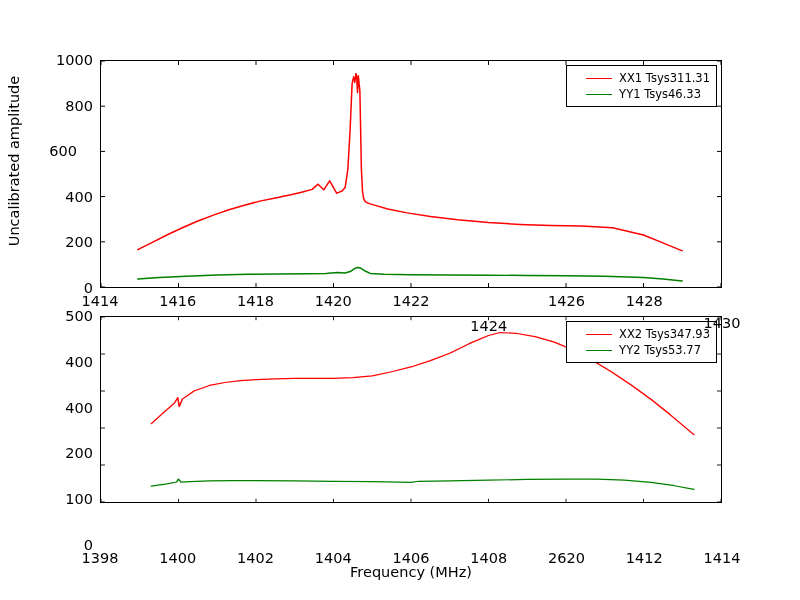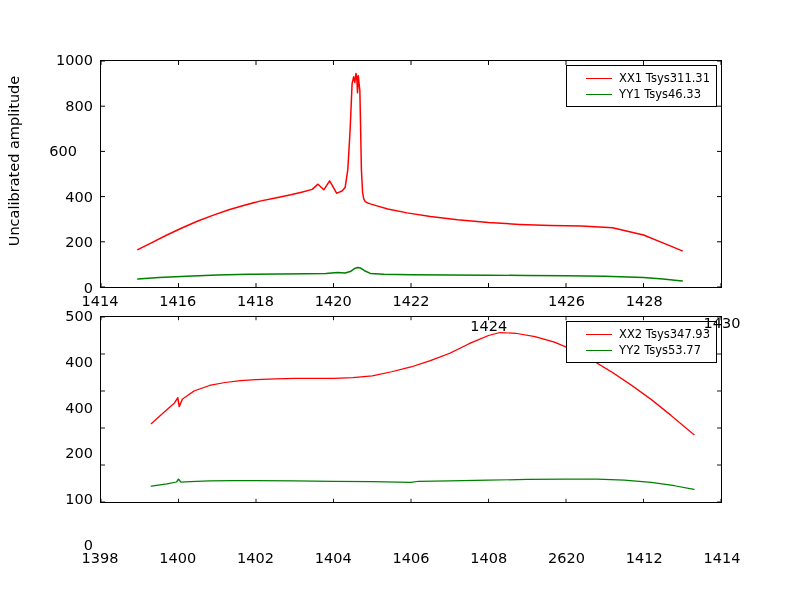--- a/index.html
+++ b/index.html
@@ -217,20 +217,21 @@
           <span class="legend-swatch" style="border-top-color: rgb(255, 0, 0);"></span>
           <span class="legend-label">XX2 Tsys347.93</span>
         </div>
         <div class="legend-row">
           <span class="legend-swatch" style="border-top-color: rgb(0, 128, 0);"></span>
           <span class="legend-label">YY2 Tsys53.77</span>
         </div>
       </div>
   </div>
 
+  <div class="xlabel">Frequency (MHz)</div>
 
   <div id="tick-layer">
       <div class="tick-x" style="left: 100px; top: 293px;">1414</div>
       <div class="tick-x" style="left: 177.75px; top: 293px;">1416</div>
       <div class="tick-x" style="left: 255.5px; top: 293px;">1418</div>
       <div class="tick-x" style="left: 333.25px; top: 293px;">1420</div>
       <div class="tick-x" style="left: 411px; top: 293px;">1422</div>
       <div class="tick-x" style="left: 488.75px; top: 293px; margin-top: 25px;">1424</div>
       <div class="tick-x" style="left: 566.5px; top: 293px;">1426</div>
       <div class="tick-x" style="left: 644.25px; top: 293px;">1428</div>

